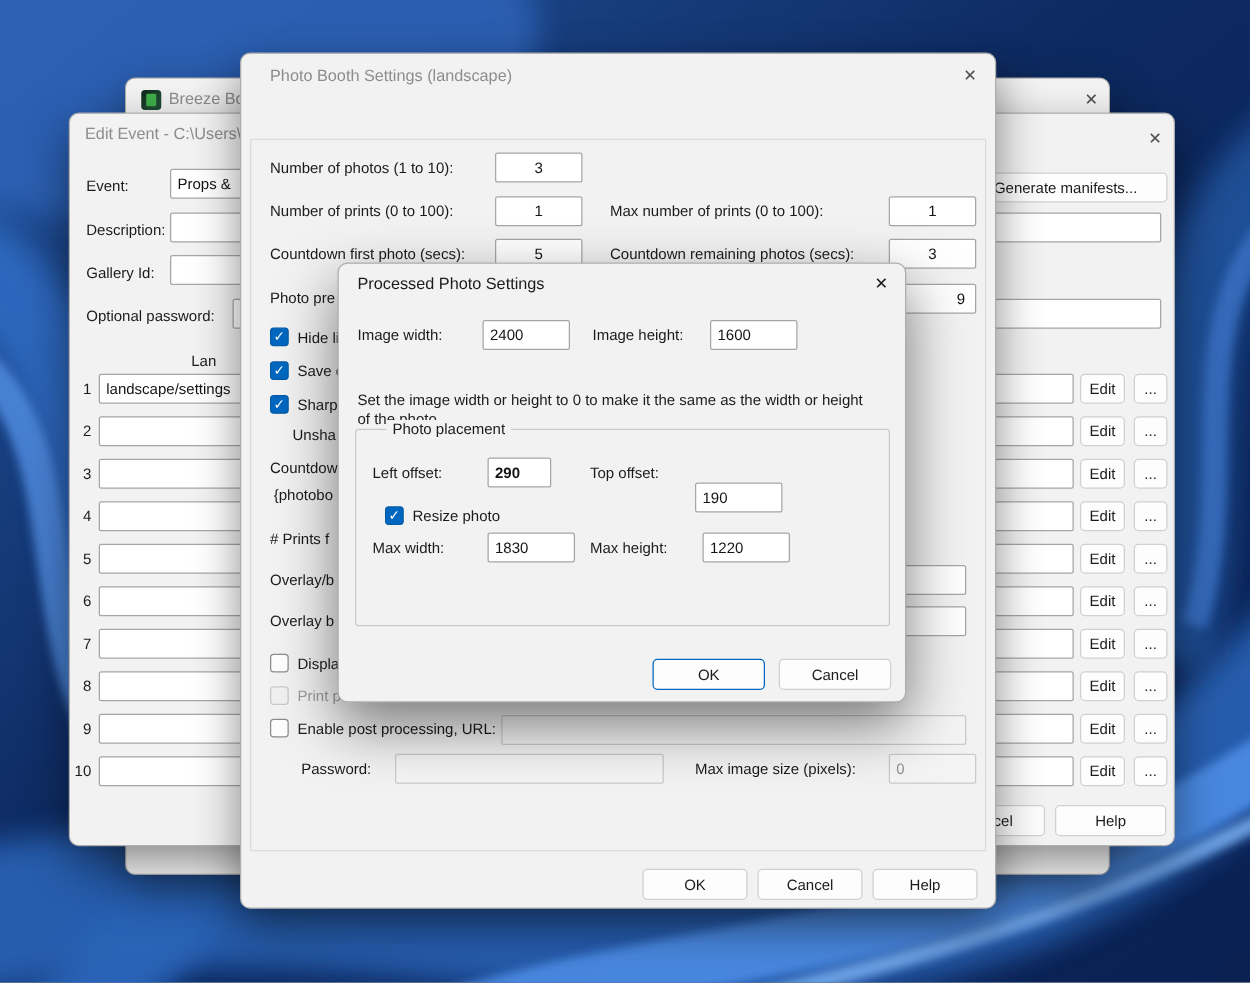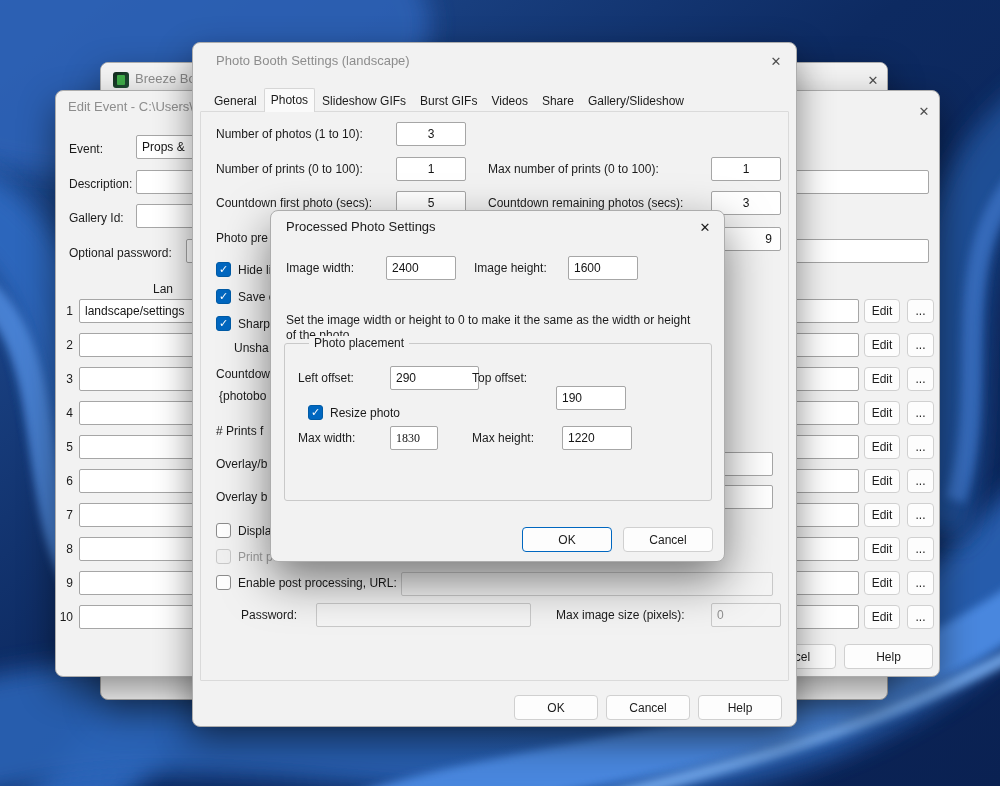--- a/index.html
+++ b/index.html
@@ -79,20 +79,21 @@
   </div>
 
   <div class="window" style="left:55px;top:90px;width:885px;height:587px;z-index:2">
     <div class="titlebar">
       <span class="title-text" style="left:12px;top:8px">Edit Event - C:\Users\</span>
       <span class="close-btn" style="left:858px;top:10px">✕</span>
     </div>
 
     <span class="label" style="left:13px;top:51px">Event:</span>
     <input class="field" style="left: 80px; top: 44px; width: 185px; height: 24px;" value="Props &amp;">
+    <button type="button" class="btn" style="left:715px;top:47px;width:163px;height:24px">Generate manifests...</button>
 
     <span class="label" style="left:13px;top:86px">Description:</span>
     <input class="field" style="left: 80px; top: 79px; width: 793px; height: 24px;" value="">
 
     <span class="label" style="left:13px;top:120px">Gallery Id:</span>
     <input class="field" style="left: 80px; top: 113px; width: 185px; height: 24px;" value="">
 
     <span class="label" style="left:13px;top:155px">Optional password:</span>
     <input class="field" style="left: 130px; top: 148px; width: 743px; height: 24px;" value="">
 
@@ -162,29 +163,20 @@
     <button type="button" class="btn" style="left:691px;top:553px;width:89px;height:25px">Cancel</button>
     <button type="button" class="btn" style="left:788px;top:553px;width:89px;height:25px">Help</button>
   </div>
 
   <div class="window" style="left:192px;top:42px;width:605px;height:685px;z-index:3">
     <div class="titlebar">
       <span class="title-text" style="left:23px;top:10px">Photo Booth Settings (landscape)</span>
       <span class="close-btn" style="left:573px;top:8px">✕</span>
     </div>
 
-    <div class="tabs" style="left:14px;top:45px">
-      <span class="tab">General</span>
-      <span class="tab selected">Photos</span>
-      <span class="tab">Slideshow GIFs</span>
-      <span class="tab">Burst GIFs</span>
-      <span class="tab">Videos</span>
-      <span class="tab">Share</span>
-      <span class="tab">Gallery/Slideshow</span>
-    </div>
     <div class="tab-panel" style="left:7px;top:68px;width:589px;height:570px"></div>
 
     <span class="label" style="left:23px;top:84px">Number of photos (1 to 10):</span>
     <input class="field center" style="left: 203px; top: 79px; width: 70px; height: 24px;" value="3">
 
     <span class="label" style="left:23px;top:119px">Number of prints (0 to 100):</span>
     <input class="field center" style="left: 203px; top: 114px; width: 70px; height: 24px;" value="1">
     <span class="label" style="left:295px;top:119px">Max number of prints (0 to 100):</span>
     <input class="field center" style="left: 518px; top: 114px; width: 70px; height: 24px;" value="1">
 
@@ -254,31 +246,31 @@
     <span class="label" style="left:203px;top:50px">Image height:</span>
     <input class="field" style="left: 297px; top: 45px; width: 70px; height: 24px;" value="1600">
 
     <div class="note" style="left:15px;top:80px;width:415px">Set the image width or height to 0 to make it the same as the width or height of the photo.</div>
 
     <div class="groupbox" style="left:13px;top:132px;width:428px;height:158px">
       <span class="group-legend">Photo placement</span>
     </div>
 
     <span class="label" style="left:27px;top:160px">Left offset:</span>
-    <input class="field" style="left: 119px; top: 155px; width: 89px; height: 24px;" value="290">
+    <input class="field" style="left: 119px; top: 155px; width: 51px; height: 24px; font-weight: bold;" value="290">
     <span class="label" style="left:201px;top:160px">Top offset:</span>
     <input class="field" style="left: 285px; top: 155px; width: 70px; height: 24px; margin-top: 20px;" value="190">
 
     <span class="checkbox checked" style="left:37px;top:194px">
         <span>✓</span>
       </span>
     <span class="label" style="left:59px;top:195px">Resize photo</span>
 
     <span class="label" style="left:27px;top:220px">Max width:</span>
-    <input class="field" style="left: 119px; top: 215px; width: 48px; height: 24px; font-family: Liberation Serif, serif;" value="1830">
+    <input class="field" style="left: 119px; top: 215px; width: 70px; height: 24px;" value="1830">
     <span class="label" style="left:201px;top:220px">Max height:</span>
     <input class="field" style="left: 291px; top: 215px; width: 70px; height: 24px;" value="1220">
 
 
     <button type="button" class="btn default" style="left:251px;top:316px;width:90px;height:25px">OK</button>
     <button type="button" class="btn" style="left:352px;top:316px;width:90px;height:25px">Cancel</button>
   </div>
 
 </div>
 

